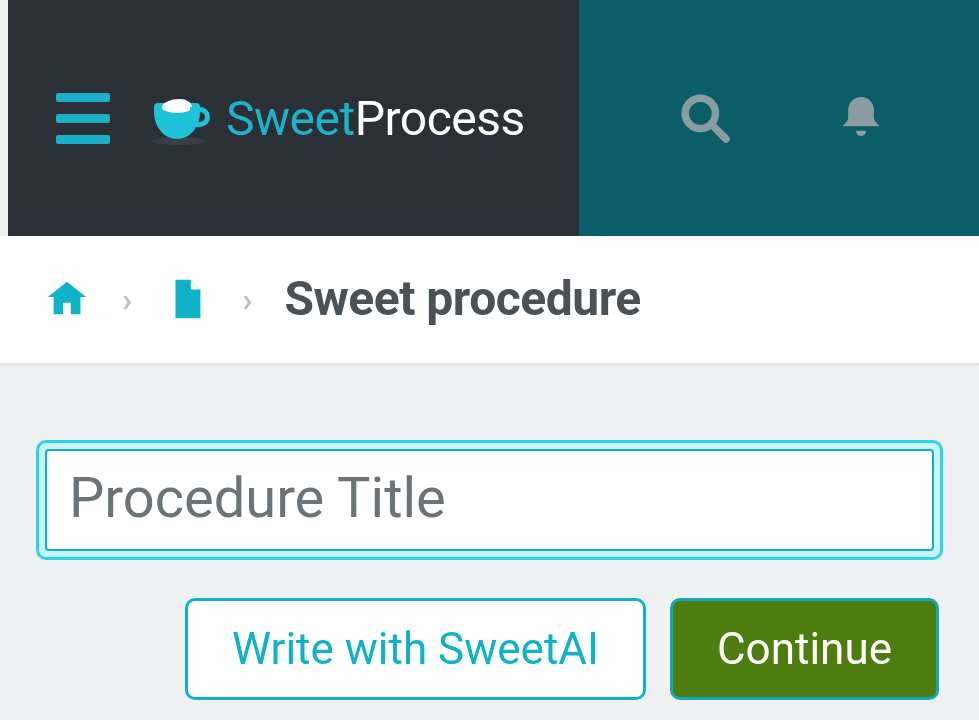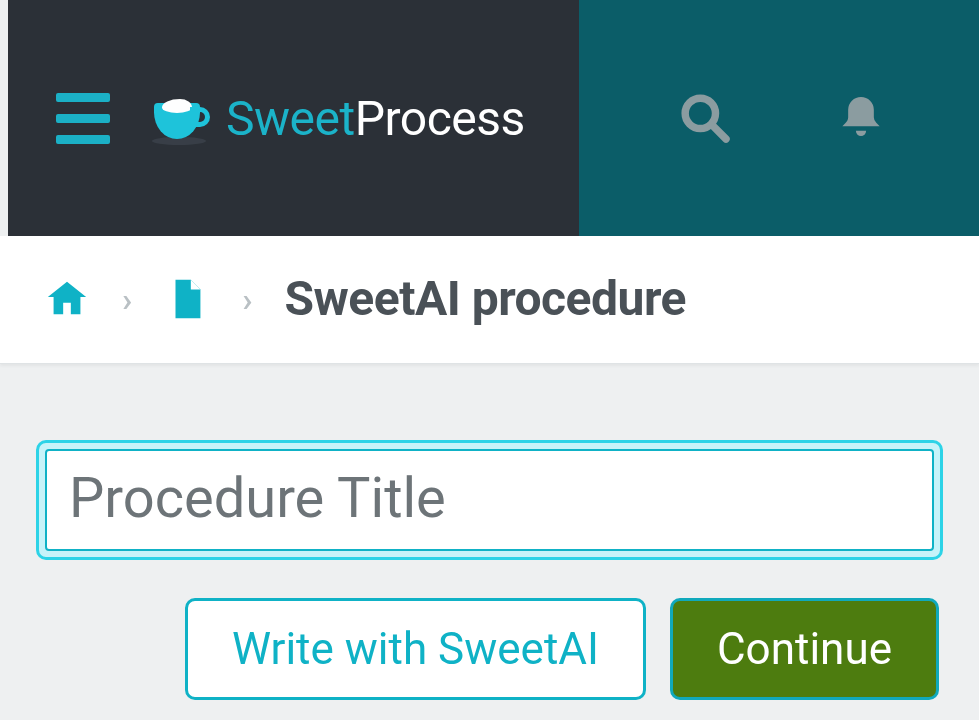--- a/index.html
+++ b/index.html
@@ -221,21 +221,21 @@
     </svg>
   </span>
   <span class="crumb-sep">›</span>
   <span class="crumb-icon">
     <svg viewBox="0 0 24 24" fill="currentColor">
       <path d="M6 2h8l5 5v15H6V2z"></path>
       <path d="M14 2v5h5" fill="#ffffff"></path>
     </svg>
   </span>
   <span class="crumb-sep">›</span>
-  <span class="crumb-title">SweetAI procedure</span>
+  <span class="crumb-title">Sweet procedure</span>
 </div>
 
 <div class="content">
   <div class="title-wrap">
     <input type="text" class="title-input" autofocus="" placeholder="Procedure Title" style="">
   </div>
 
   <div class="actions">
     <button class="btn btn-outline">Write with SweetAI</button>
     <button class="btn btn-primary">Continue</button>

